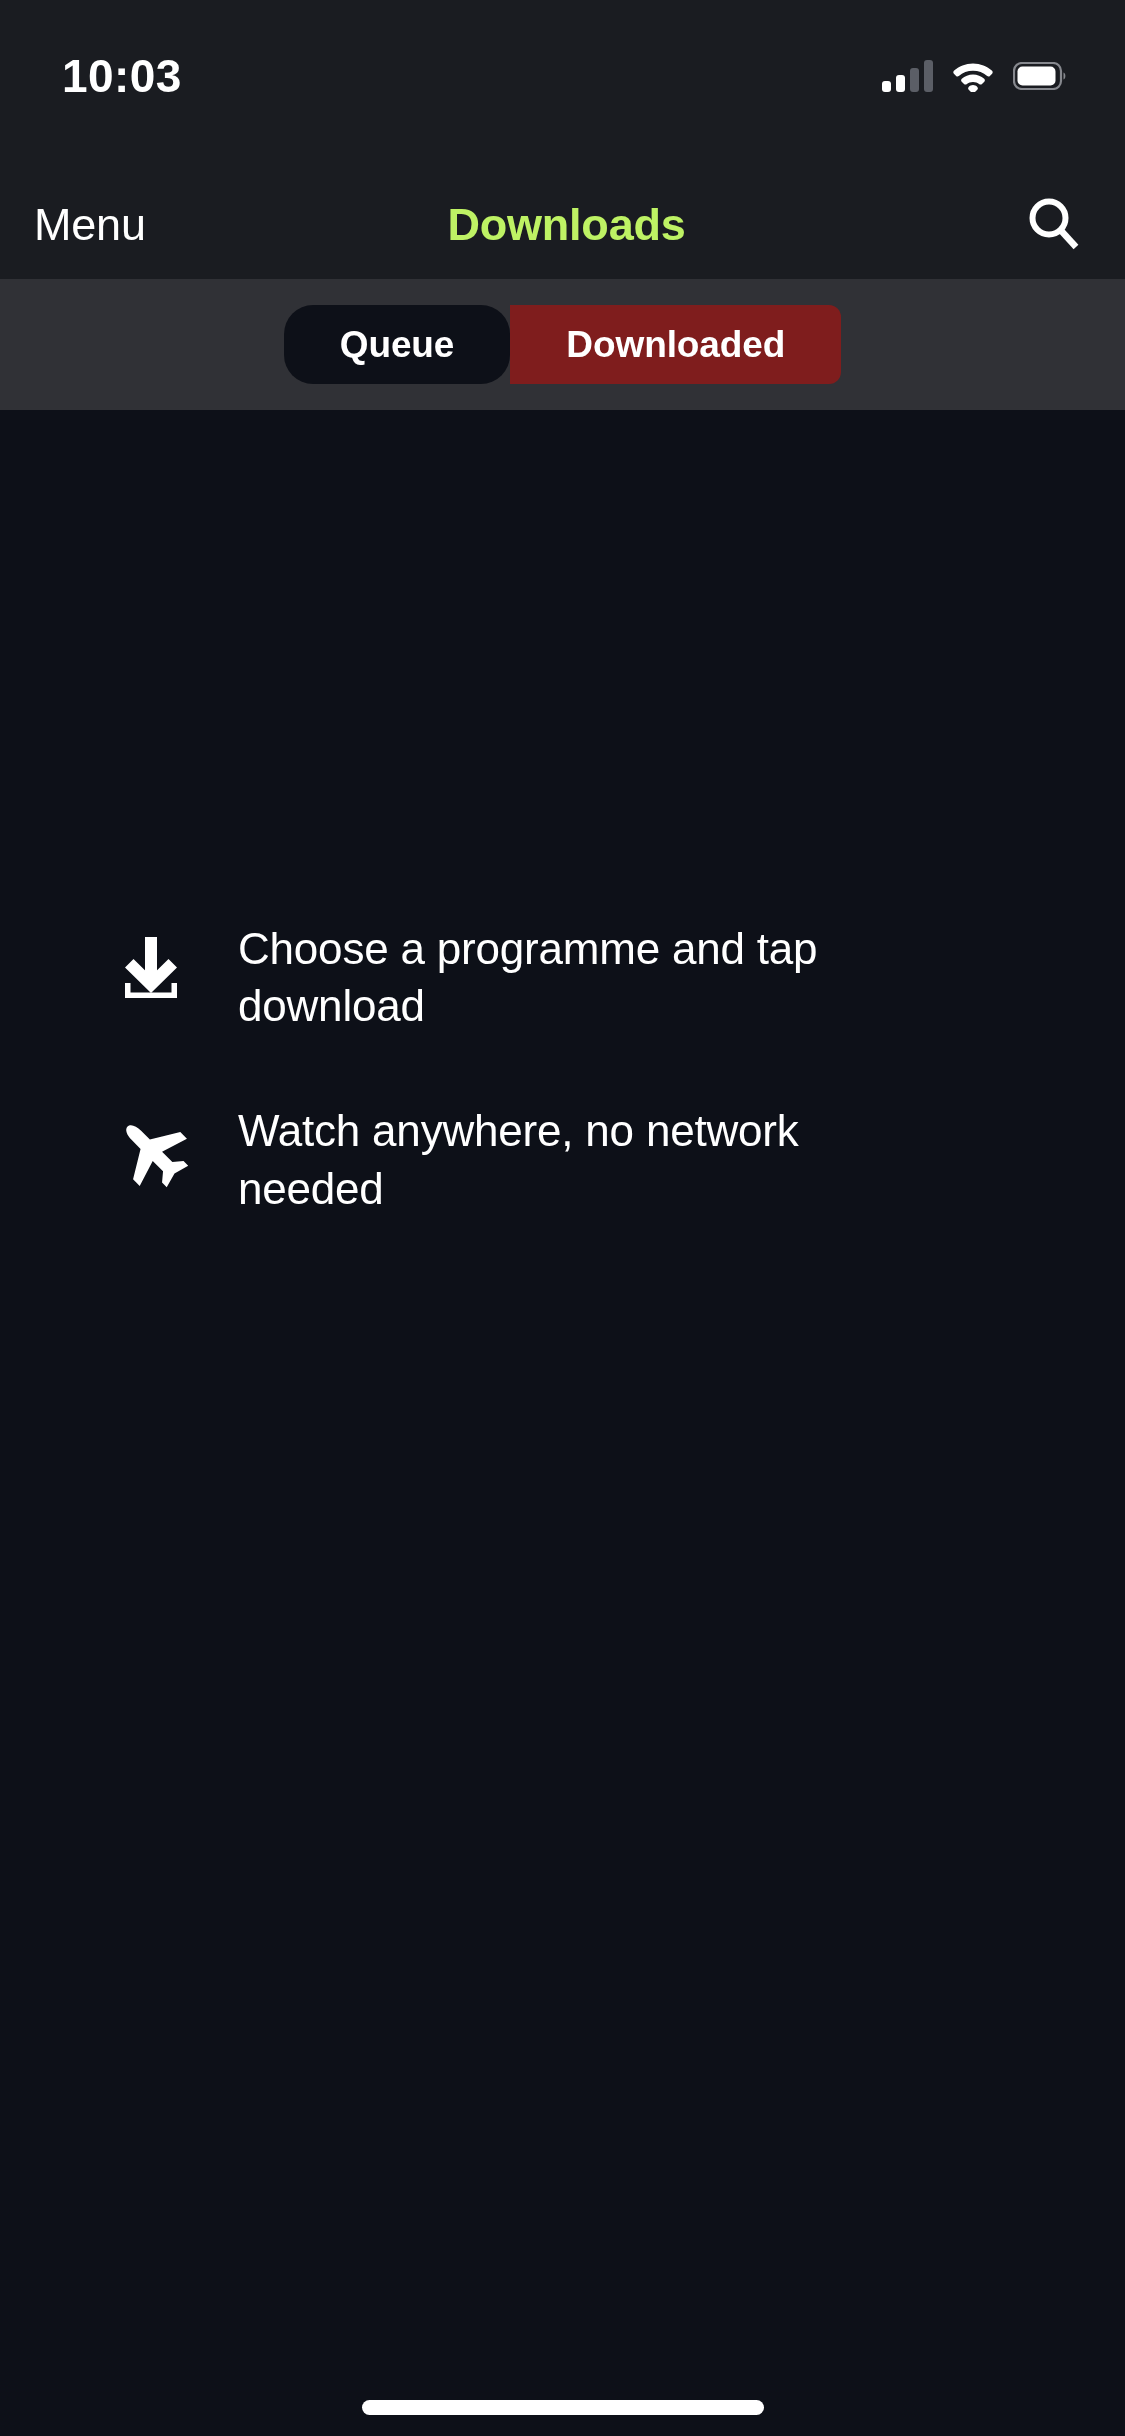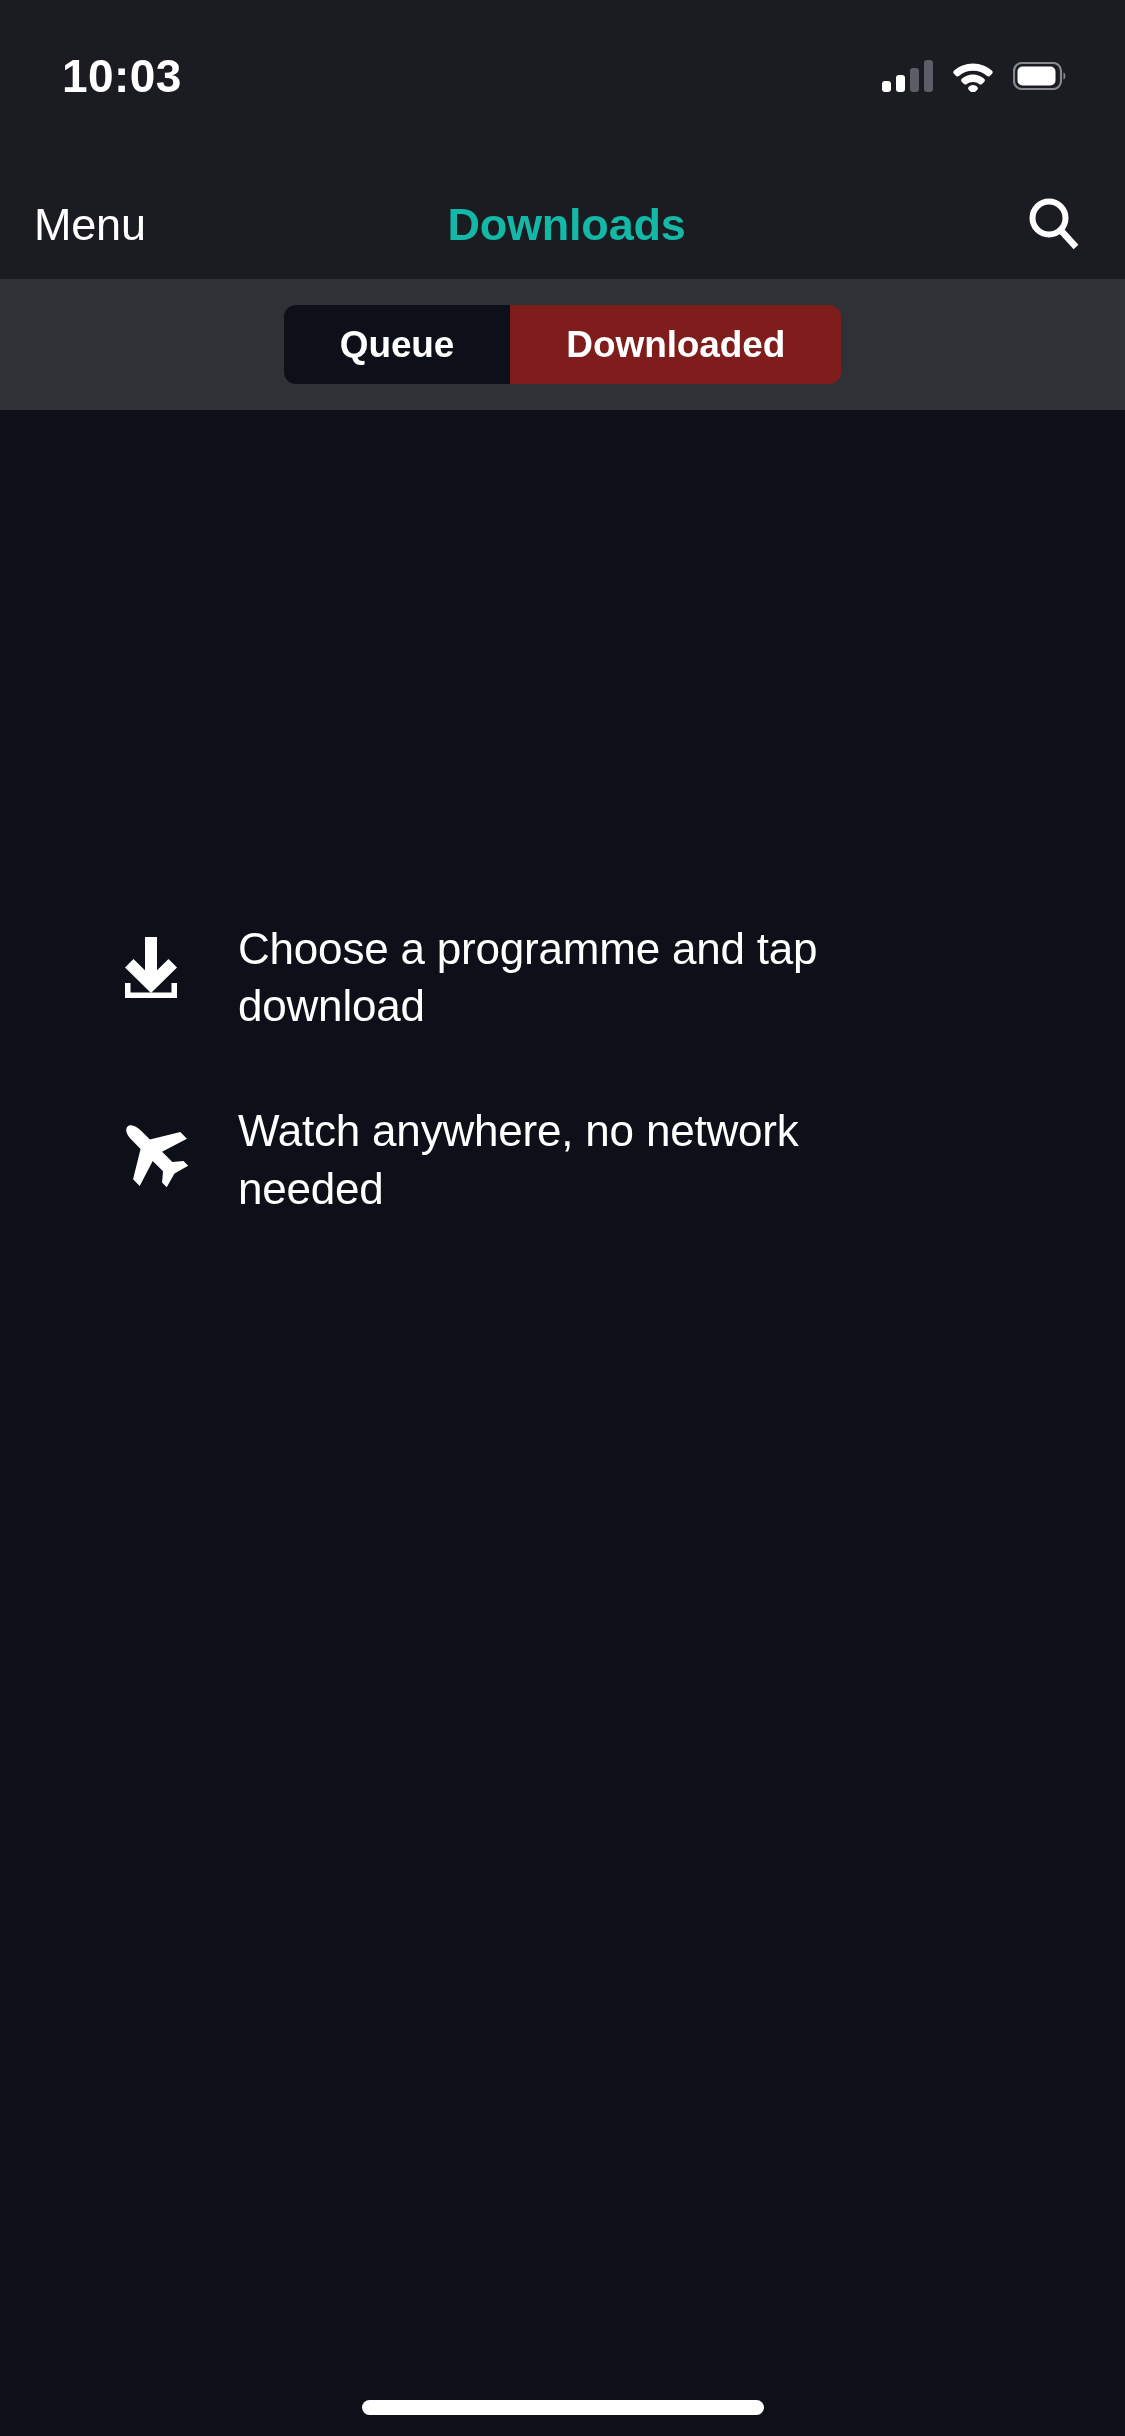--- a/index.html
+++ b/index.html
@@ -87,21 +87,21 @@
     color: #ffffff;
     font-size: 45px;
     font-weight: 400;
     letter-spacing: -0.2px;
     white-space: nowrap;
   }
   .nav-title {
     position: absolute;
     left: 8px; right: 0;
     text-align: center;
-    color: #14b8a6;
+    color: #bef264;
     font-size: 45px;
     font-weight: 700;
     letter-spacing: -0.2px;
     pointer-events: none;
   }
   .nav-search {
     margin-left: auto;
     width: 62px;
     height: 62px;
     display: flex;
@@ -135,21 +135,21 @@
     justify-content: center;
     padding: 0 56px;
     font-size: 37px;
     font-weight: 700;
     letter-spacing: -0.1px;
     color: #ffffff;
     white-space: nowrap;
     border: none;
     font-family: "Liberation Sans", sans-serif;
   }
-  .seg-btn.inactive { background: #0d1018; }
+  .seg-btn.inactive { background: #0d1018; border-radius: 29px; }
   .seg-btn.active   { background: #7f1d1d; }
 
   
   .content {
     position: absolute;
     top: 410px; left: 0;
     width: 1125px;
     bottom: 0;
     background: #0d1018;
   }

